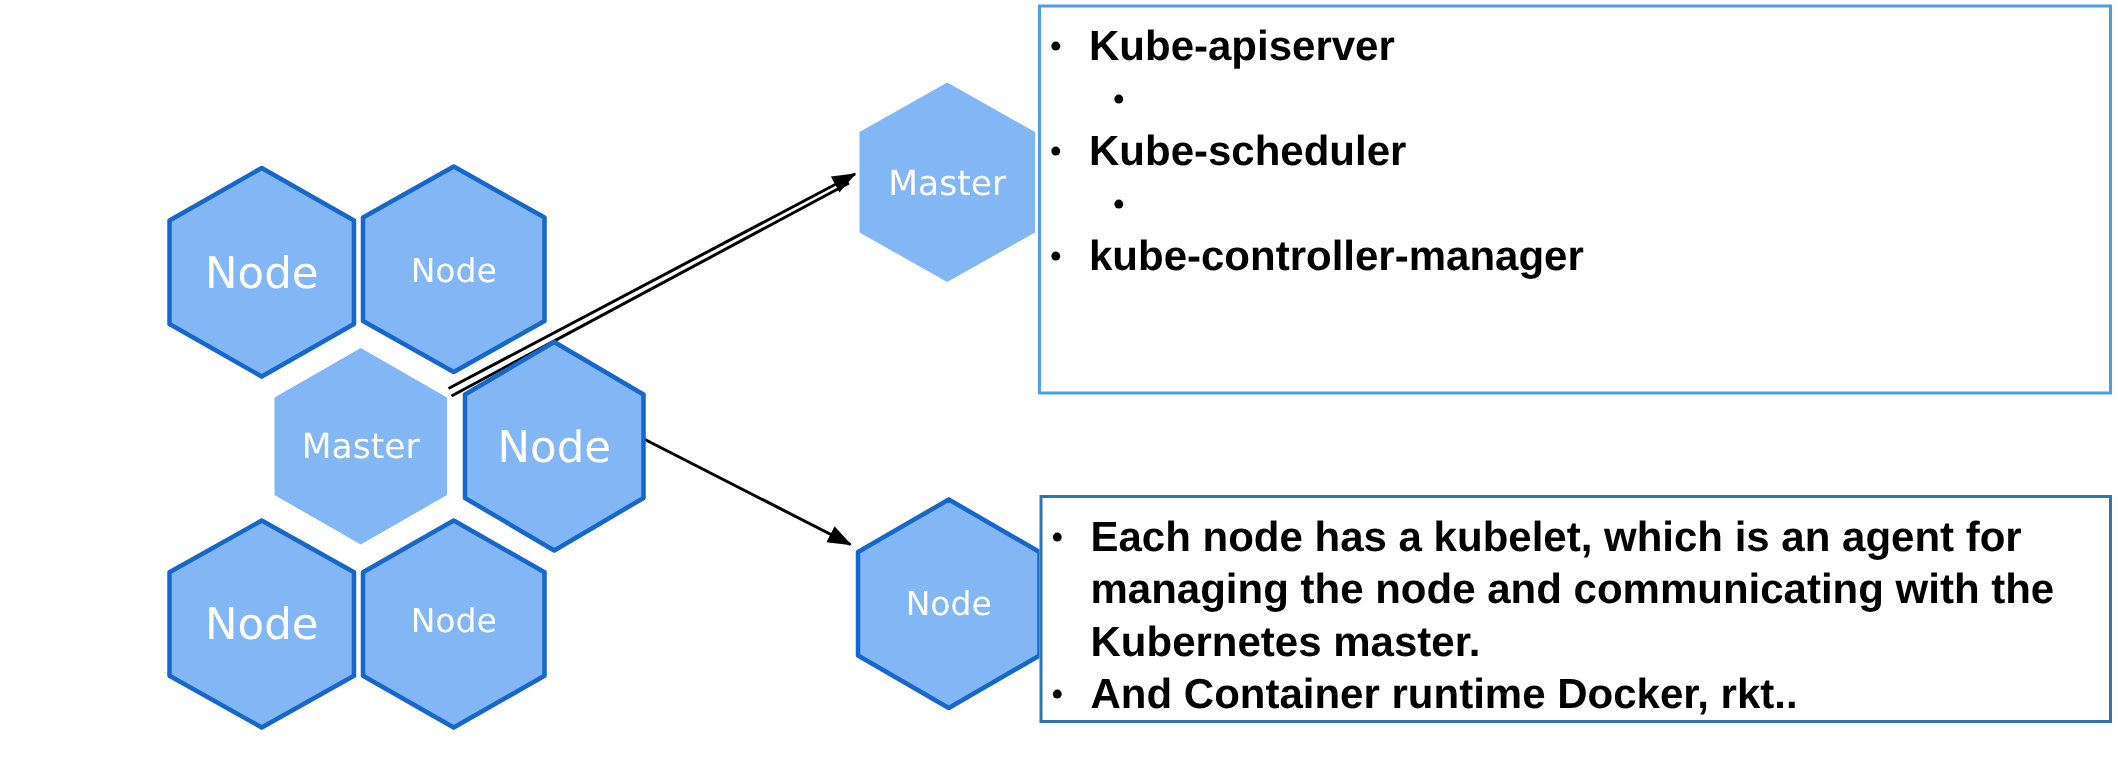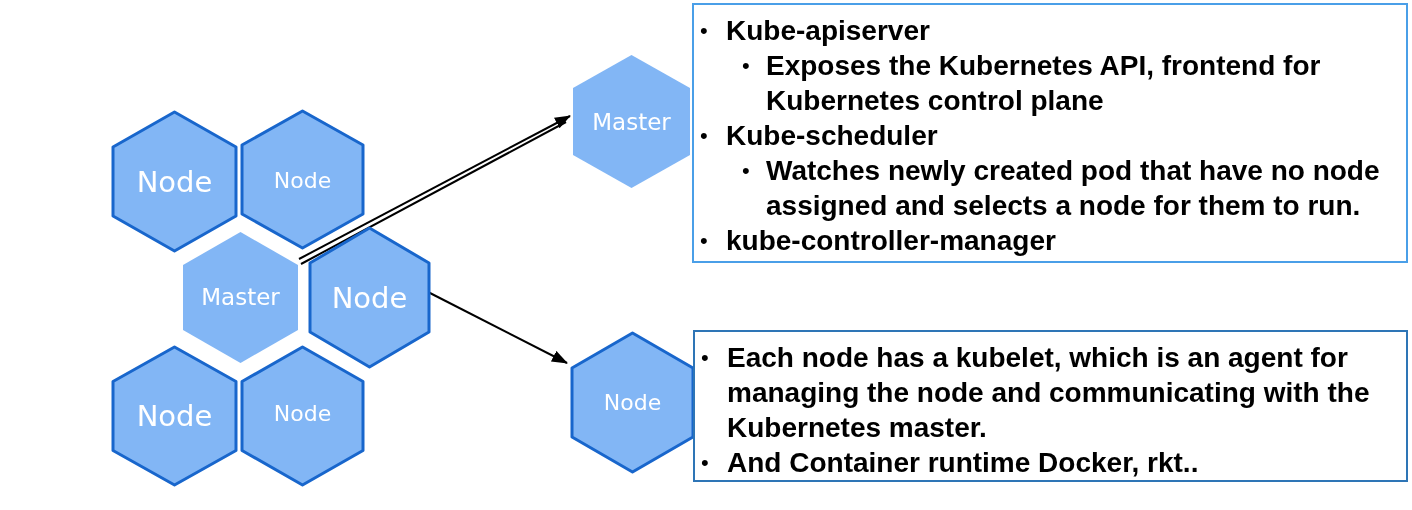--- a/index.html
+++ b/index.html
@@ -86,31 +86,27 @@
     <text class="hex-label small" x="632.5" y="410">Node</text>
   </svg>
 
   <div class="info-box top">
     <div class="bullet-row level1">
       <span class="bullet-glyph">•</span>
       <span class="bullet-text">Kube-apiserver</span>
     </div>
     <div class="bullet-row level2">
       <span class="bullet-glyph">•</span>
-      <span class="bullet-text">Exposes the Kubernetes API, frontend for
-Kubernetes control plane</span>
     </div>
     <div class="bullet-row level1">
       <span class="bullet-glyph">•</span>
       <span class="bullet-text">Kube-scheduler</span>
     </div>
     <div class="bullet-row level2">
       <span class="bullet-glyph">•</span>
-      <span class="bullet-text">Watches newly created pod that have no node
-assigned and selects a node for them to run.</span>
     </div>
     <div class="bullet-row level1">
       <span class="bullet-glyph">•</span>
       <span class="bullet-text">kube-controller-manager</span>
     </div>
   </div>
 
   <div class="info-box bottom">
     <div class="bullet-row level1">
       <span class="bullet-glyph">•</span>

